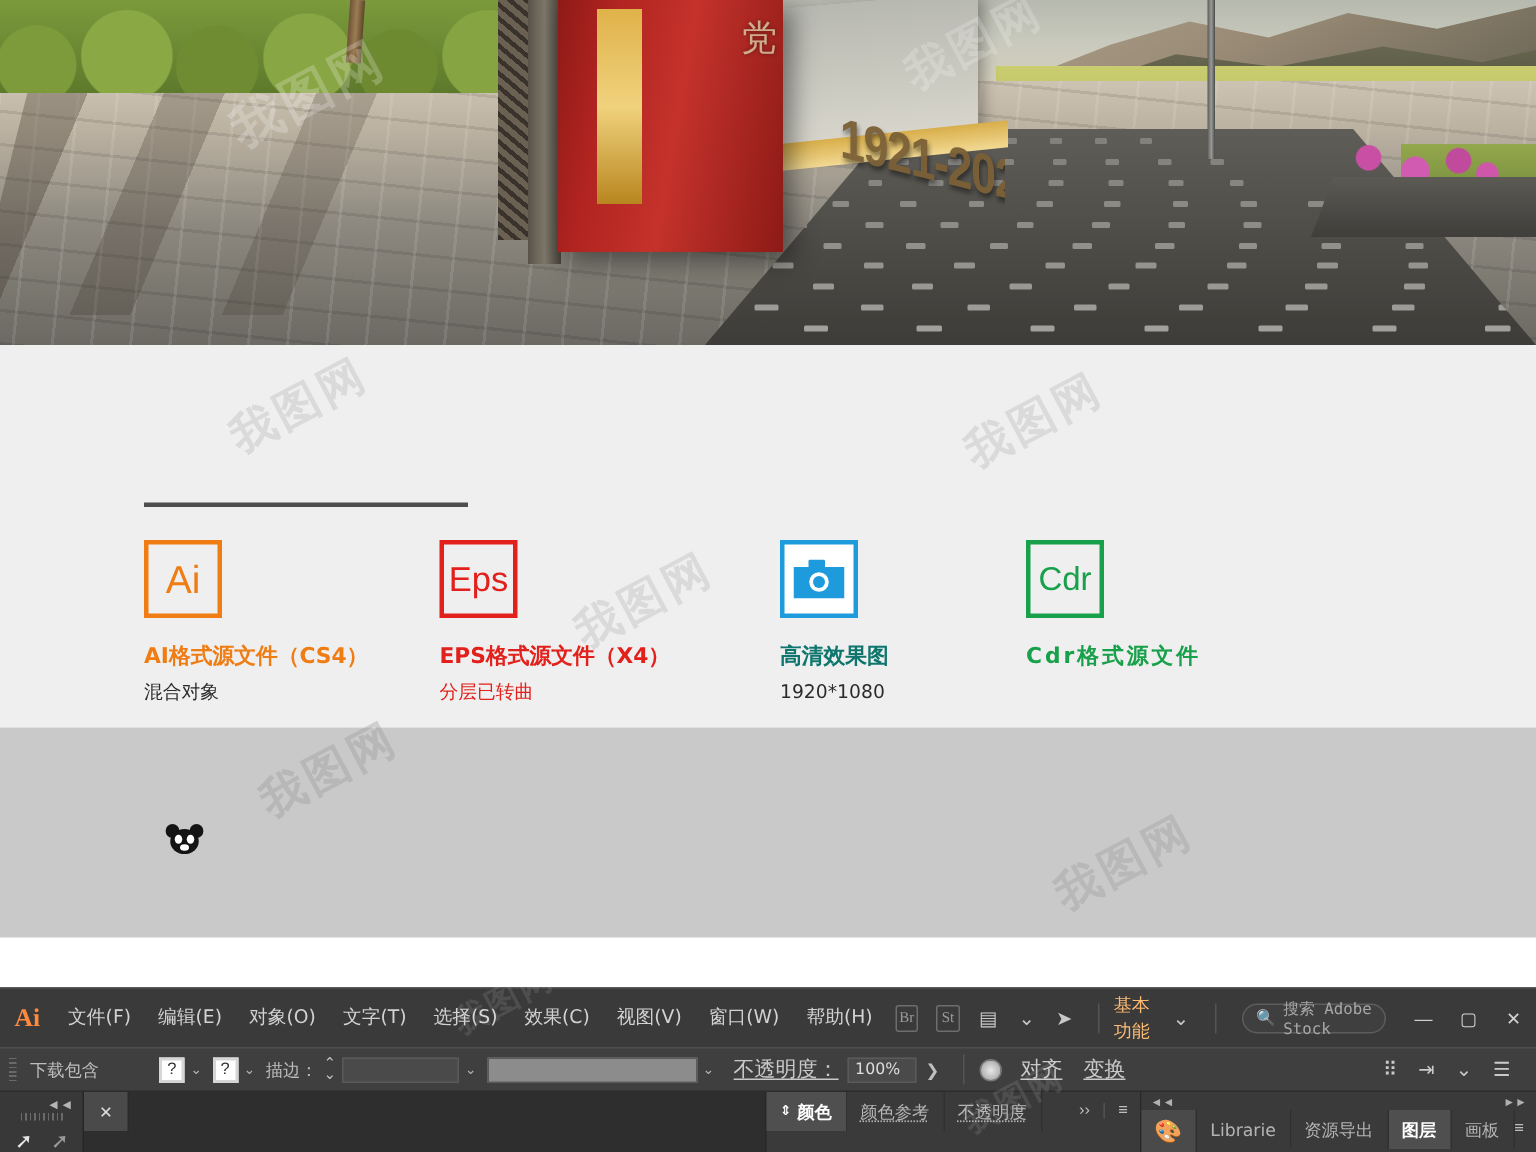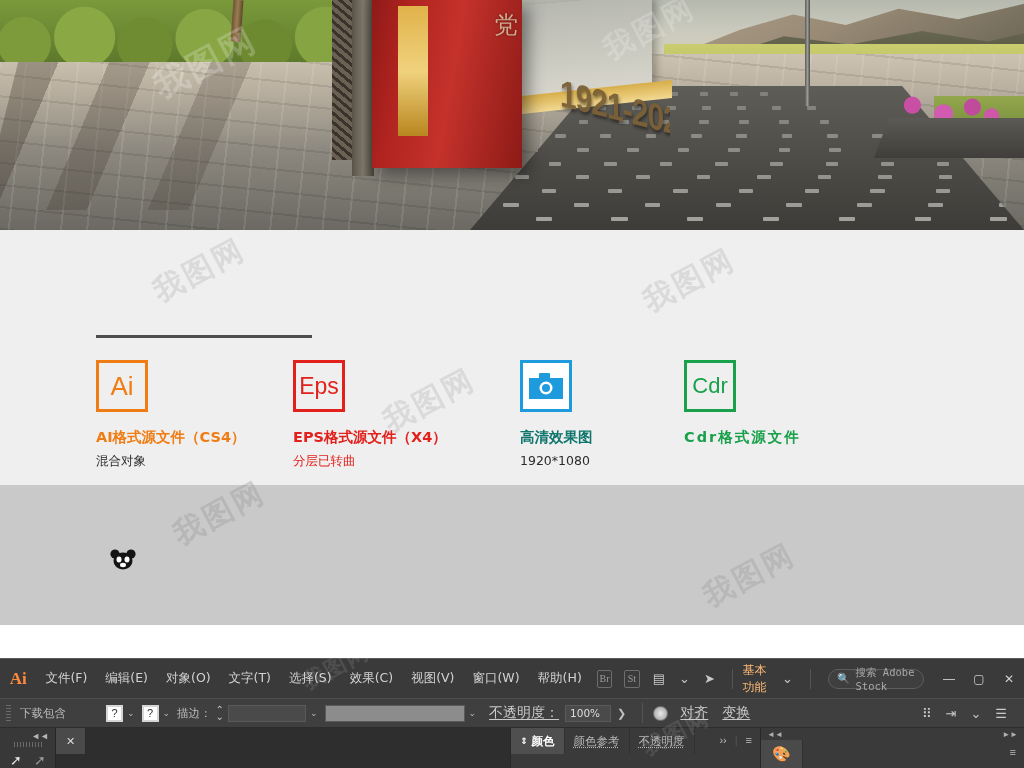--- a/index.html
+++ b/index.html
@@ -624,20 +624,26 @@
         </div>
       </div>
 
       <div class="rightdock">
         <div class="dock-arrows">
           <span>◄◄</span>
           <span>►►</span>
         </div>
         <div class="dock-row">
           <div class="dock-icon">🎨</div>
+          <div class="dock-tabs">
+            <div class="ptab">Librarie</div>
+            <div class="ptab">资源导出</div>
+            <div class="ptab active">图层</div>
+            <div class="ptab">画板</div>
+          </div>
           <div class="ptab-icons">
             <span>≡</span>
           </div>
         </div>
       </div>
     </div>
 
     <div class="ui-wm" style="left:300px; top:-6px;">我图网</div>
     <div class="ui-wm" style="left:640px; top:60px;">我图网</div>
   </div>

